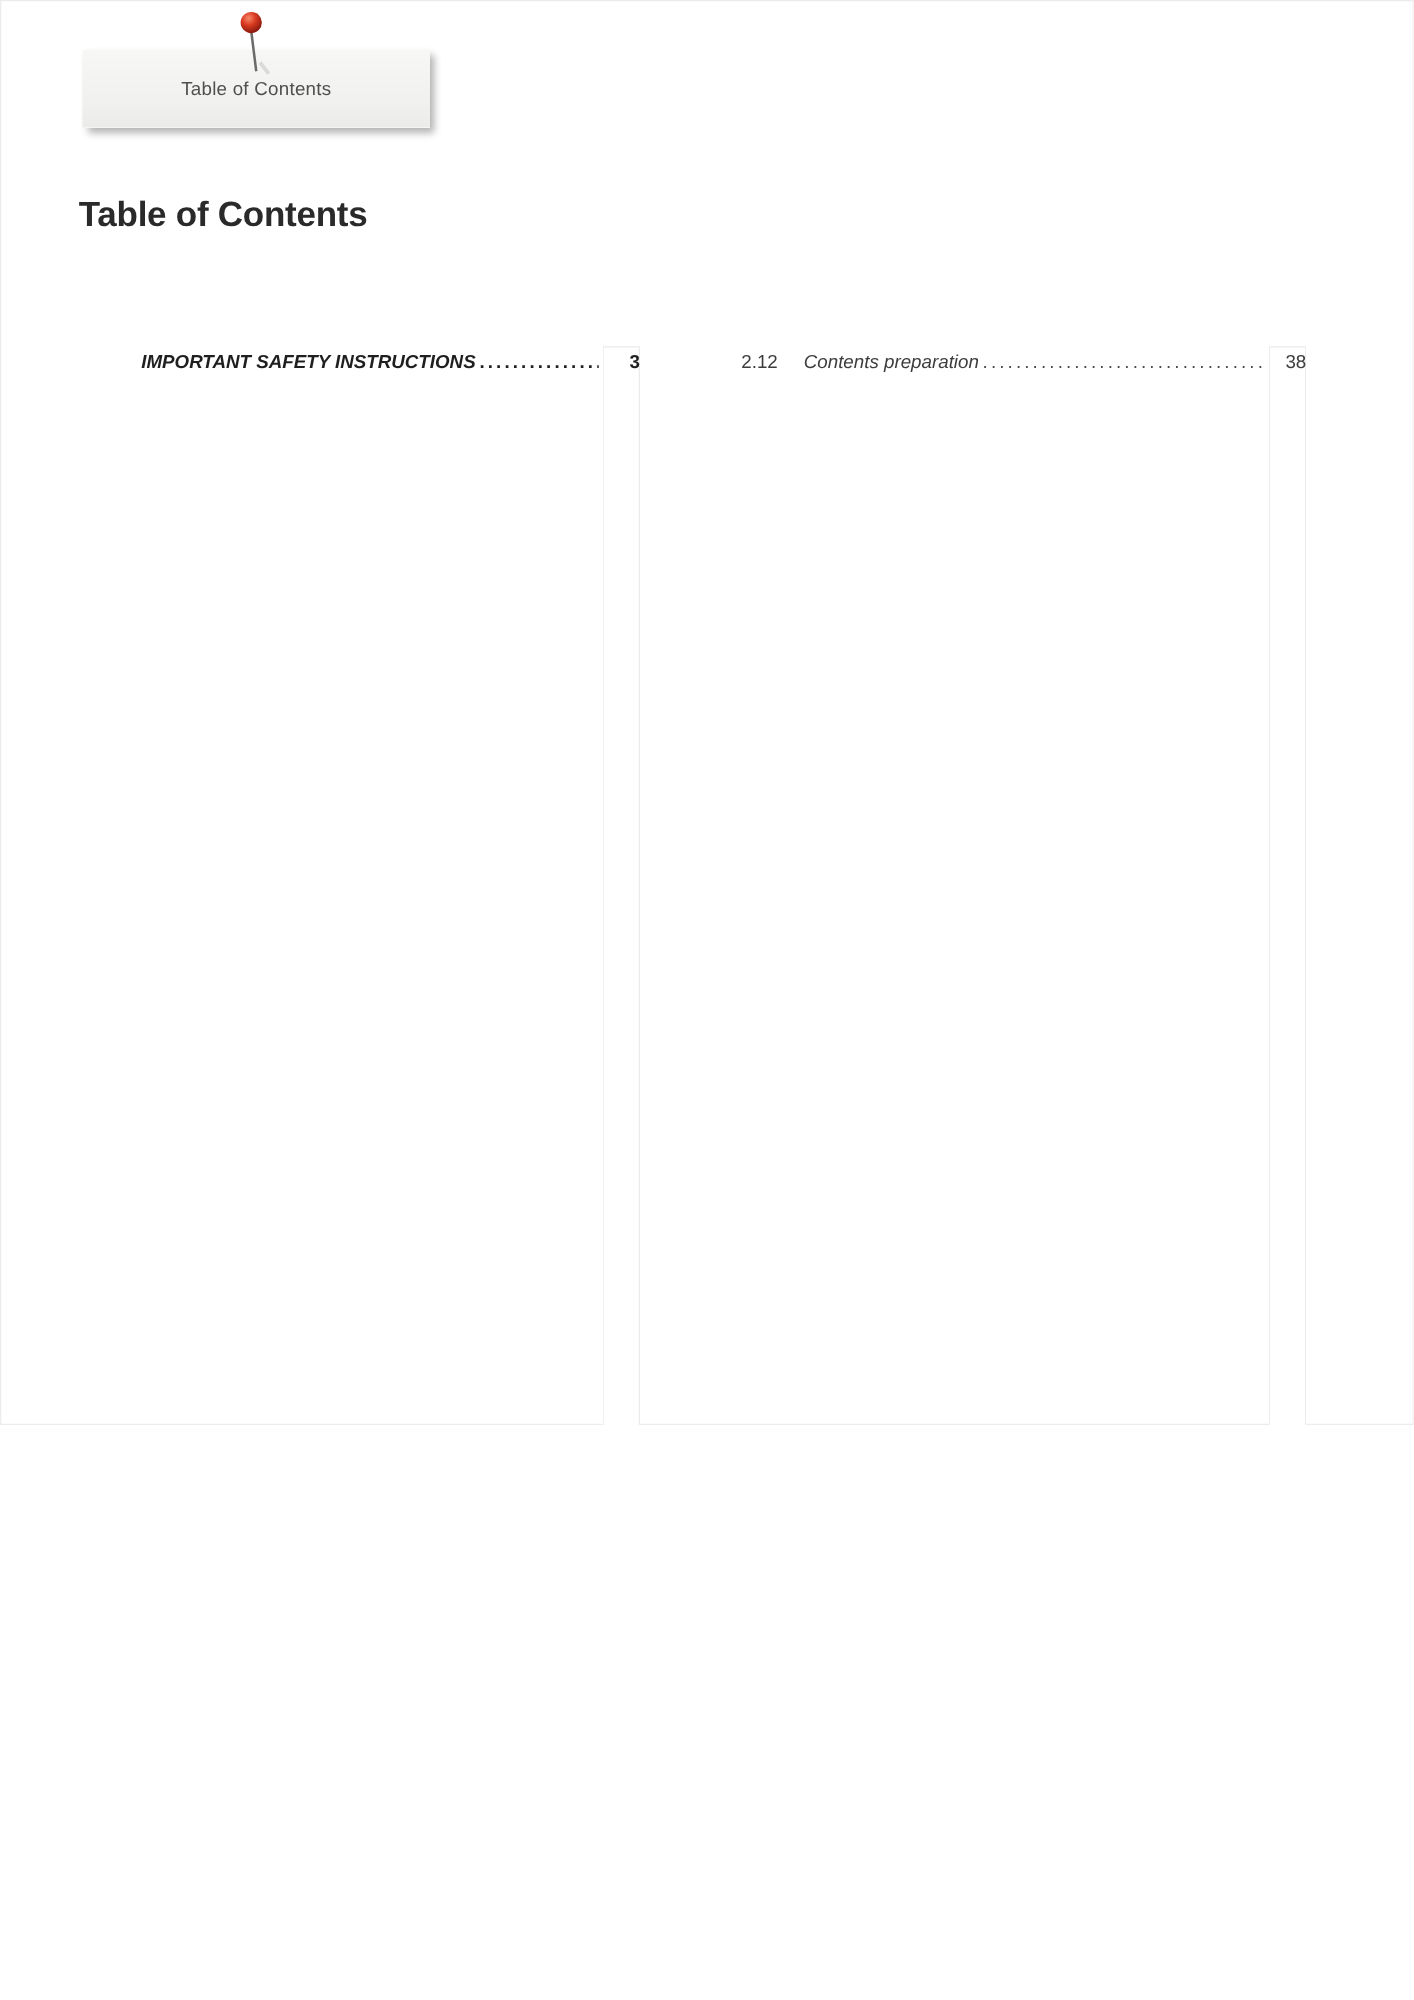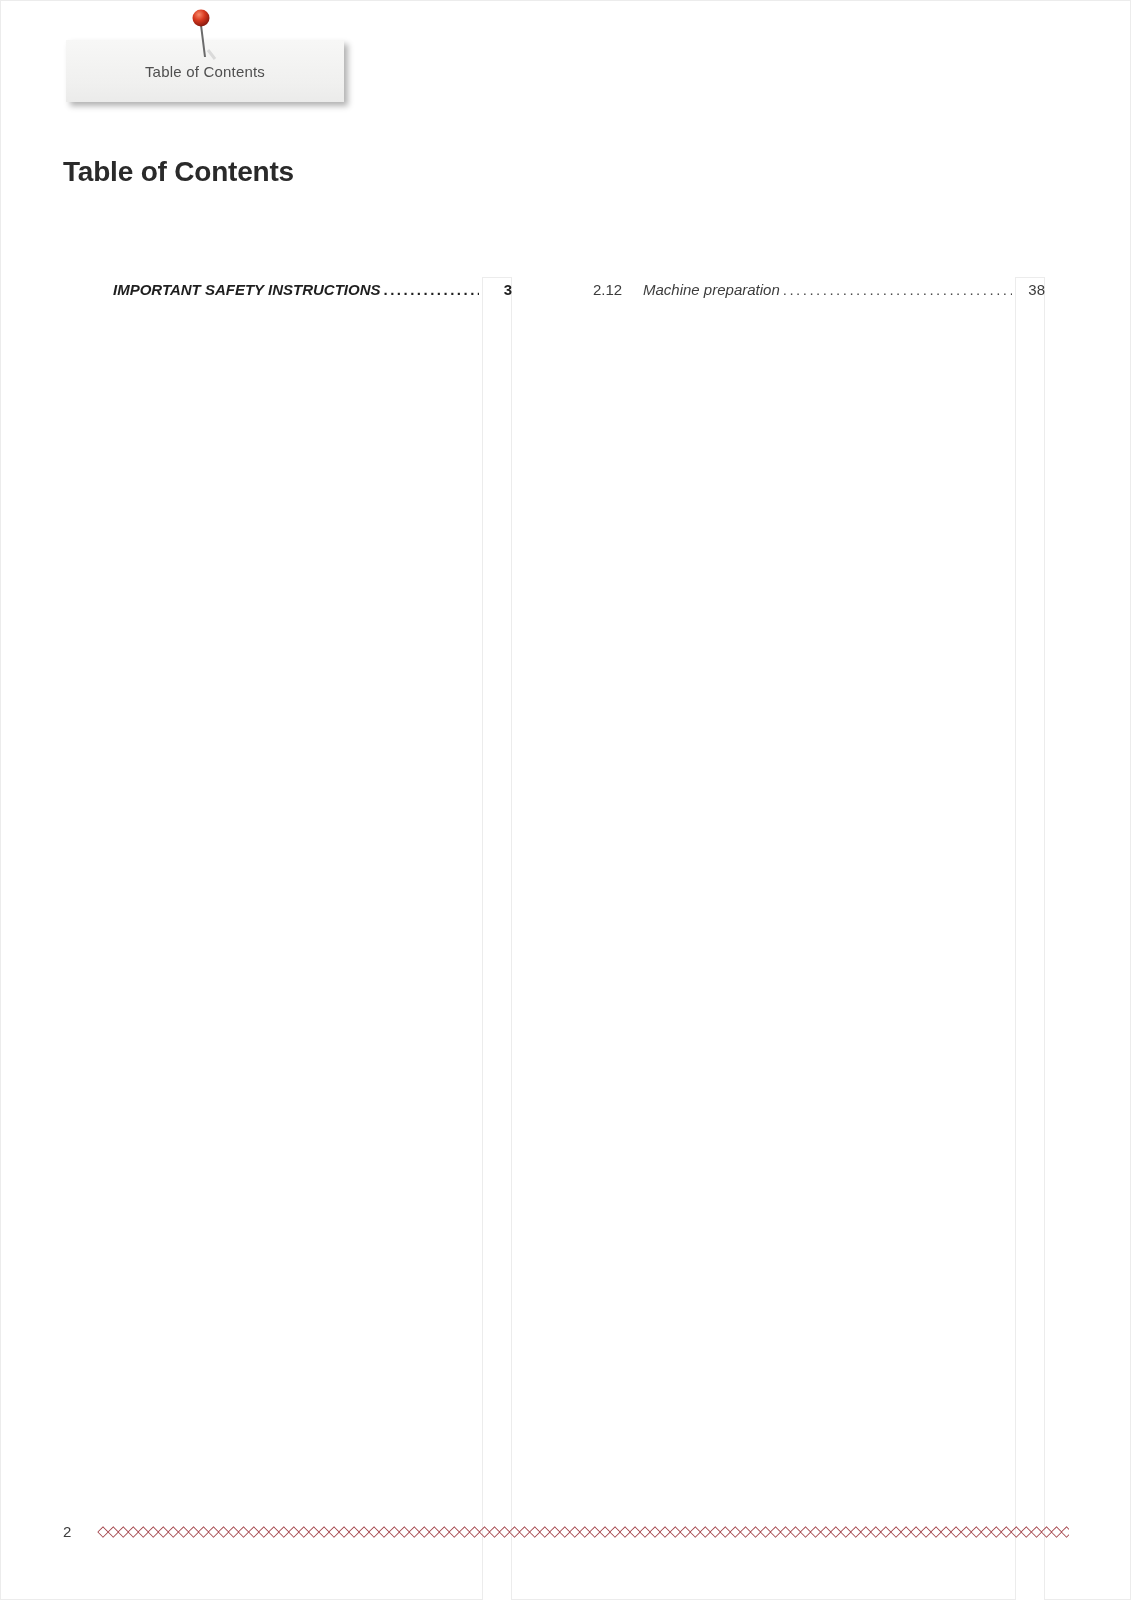--- a/index.html
+++ b/index.html
@@ -1,18 +1,18 @@
 <!DOCTYPE html>
 <html><head>
 <meta charset="utf-8">
 <style>
   html,body{margin:0;padding:0;background:#fff;}
   .page{
     position:relative;
-    width:1131px;height:1600px;
+    width:1131px;height:1140px;
     background:#ffffff;
     font-family:"Liberation Sans", sans-serif;
     overflow:hidden;
     box-shadow:inset 0 0 0 1px #ececec;
   }
 
   
   .tab{
     position:absolute;left:66px;top:40px;width:278px;height:62px;
     background:linear-gradient(180deg,#f7f7f6 0%,#f0f0ef 70%,#ebebea 100%);
@@ -98,21 +98,21 @@
             <span class="page">3</span>
           </div>
         </div>
       </div>
     </div>
   <div class="toc-col right" id="toc-right">
       <div class="toc-row section">
         <span class="num">2.12</span>
         <div class="body">
           <div class="line">
-            <span class="label">Machine preparation</span>
+            <span class="label">Contents preparation</span>
             <span class="dots"></span>
             <span class="page">38</span>
           </div>
         </div>
       </div>
     </div>
 
   <div class="footer">
     <span class="footer-page">2</span>
     <span class="footer-ornament">◇◇◇◇◇◇◇◇◇◇◇◇◇◇◇◇◇◇◇◇◇◇◇◇◇◇◇◇◇◇◇◇◇◇◇◇◇◇◇◇◇◇◇◇◇◇◇◇◇◇◇◇◇◇◇◇◇◇◇◇◇◇◇◇◇◇◇◇◇◇◇◇◇◇◇◇◇◇◇◇◇◇◇◇◇◇◇◇◇◇◇◇◇◇◇◇◇◇◇◇</span>

